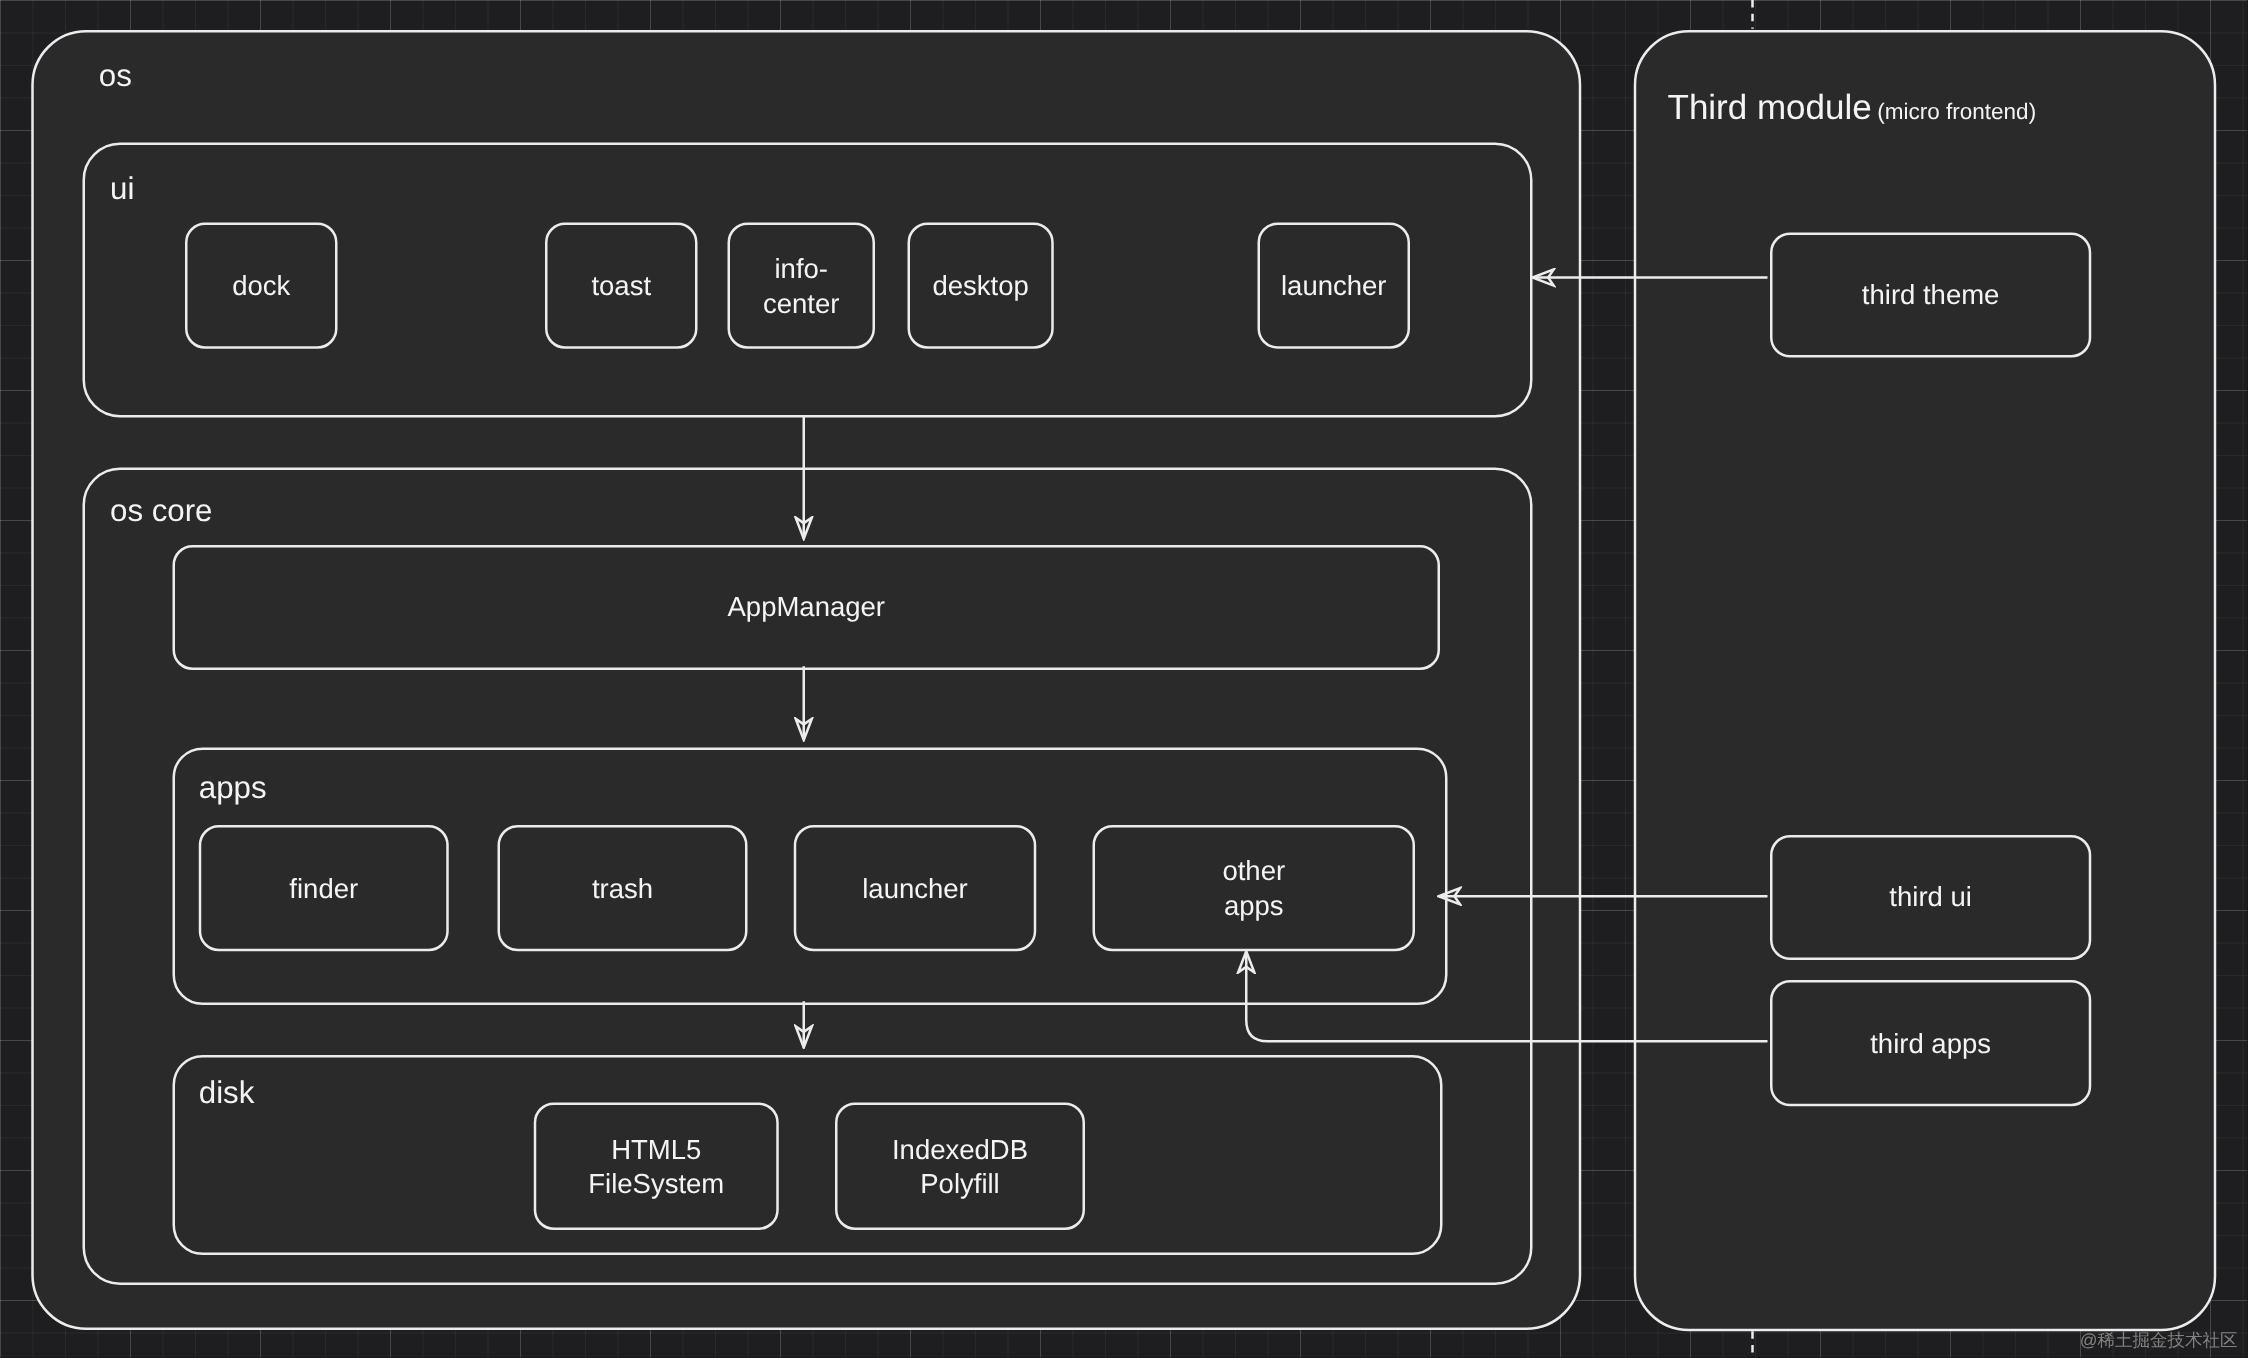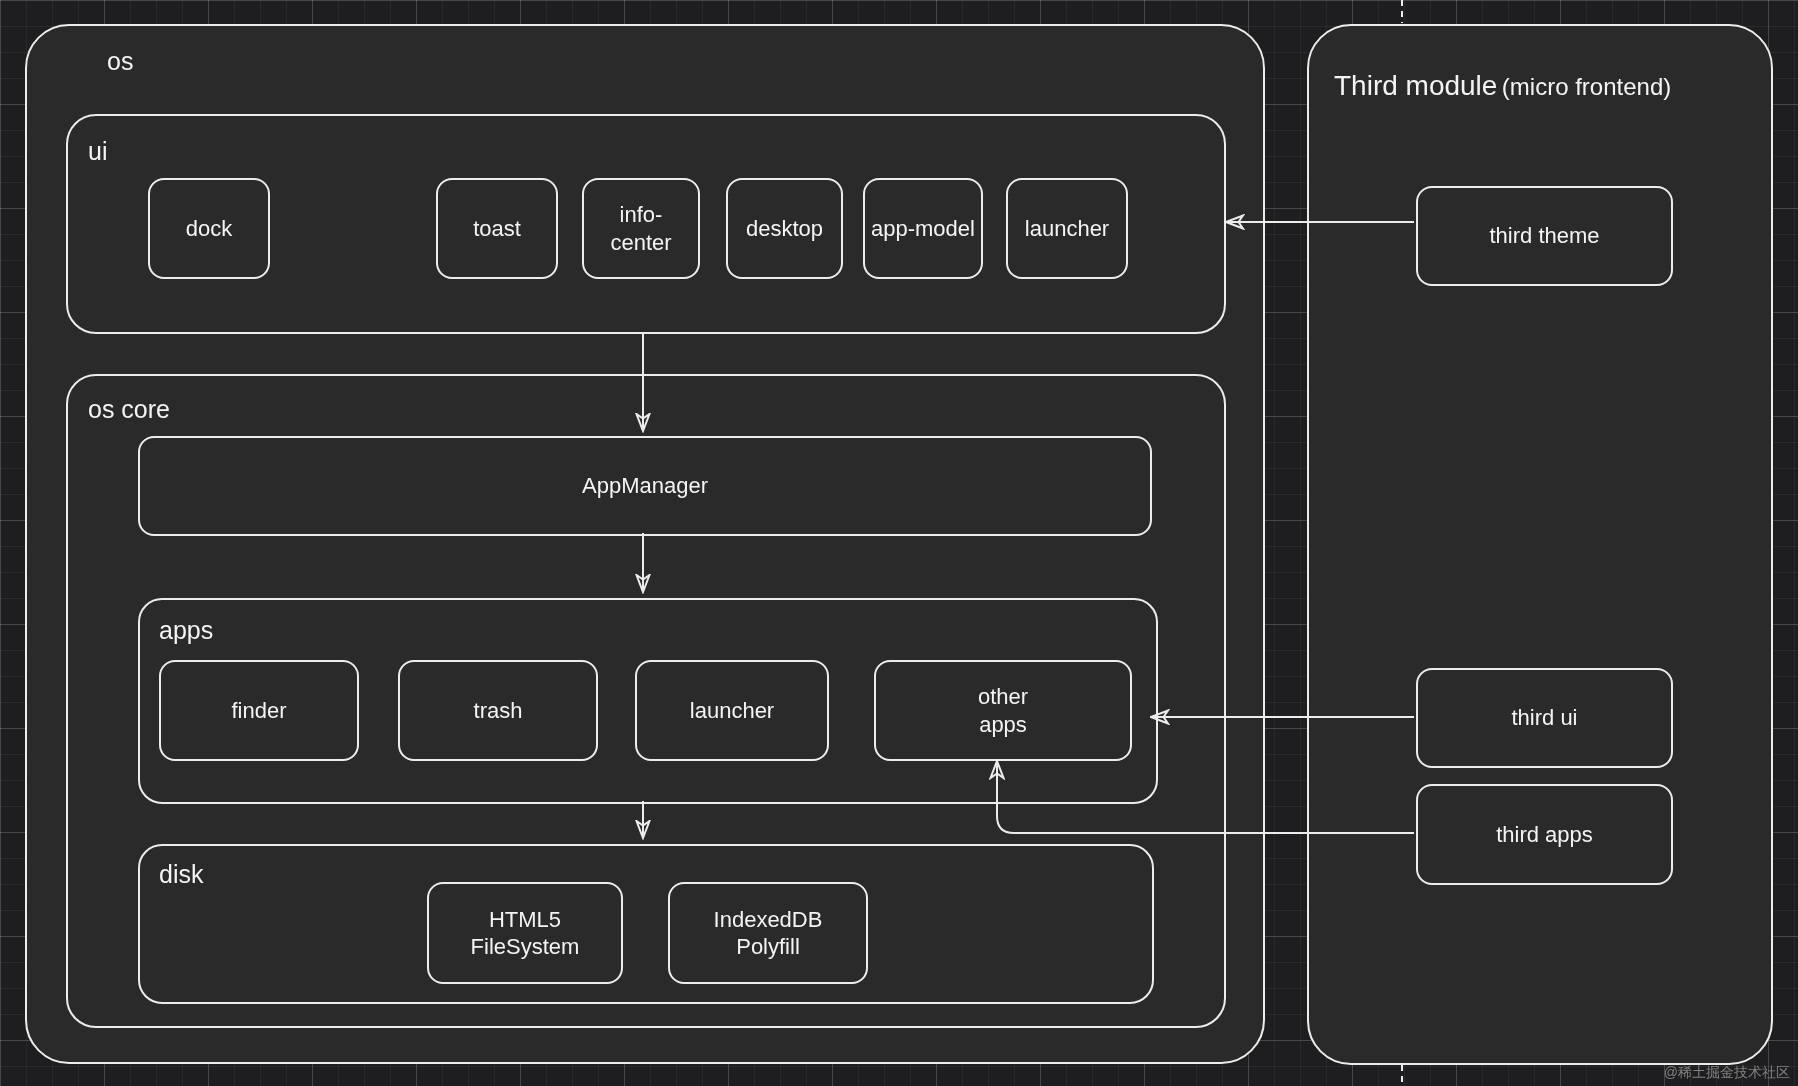--- a/index.html
+++ b/index.html
@@ -42,21 +42,21 @@
     text-align:center;
     font-size:22px;
     line-height:1.25;
   }
   .module-title{
     position:absolute;
     left:25px;top:44px;
     white-space:nowrap;
   }
   .module-title .big{font-size:28px;}
-  .module-title .small{font-size:24px;}
+  .module-title .small{font-size:18px;}
   .watermark{
     position:absolute;
     right:8px;bottom:4px;
     font-size:14px;
     color:#9a9a9a;
     opacity:.8;
     white-space:nowrap;
   }
   svg.wires{
     position:absolute;
@@ -71,40 +71,37 @@
   svg.wires path.dashed{
     stroke-dasharray:6 5;
   }
 </style>
 </head>
 <body>
 
 <div class="canvas">
 
   <div class="box r44" style="left:25px;top:24px;width:1240px;height:1040px;">
-    <span class="group-label" style="left:52px;top:22px;margin-left:28px;">os</span>
+    <span class="group-label" style="left:52px;top:22px;">os</span>
 
     <div class="box r30" style="left:39px;top:88px;width:1160px;height:220px;">
       <span class="group-label" style="left:20px;top:22px;">ui</span>
 
       <div class="box r16 node" style="left:80px;top:62px;width:122px;height:101px;">
         <span>dock</span>
       </div>
       <div class="box r16 node" style="left:368px;top:62px;width:122px;height:101px;">
         <span>toast</span>
       </div>
       <div class="box r16 node" style="left:514px;top:62px;width:118px;height:101px;">
         <span>info-</span>
         <span>center</span>
       </div>
       <div class="box r16 node" style="left:658px;top:62px;width:117px;height:101px;">
         <span>desktop</span>
-      </div>
-      <div class="box r16 node" style="left:795px;top:62px;width:120px;height:101px;">
-        <span>app-model</span>
       </div>
       <div class="box r16 node" style="left:938px;top:62px;width:122px;height:101px;">
         <span>launcher</span>
       </div>
     </div>
 
     <div class="box r30" style="left:39px;top:348px;width:1160px;height:654px;">
       <span class="group-label" style="left:20px;top:20px;">os core</span>
 
       <div class="box r16 node" style="left:70px;top:60px;width:1014px;height:100px;">

